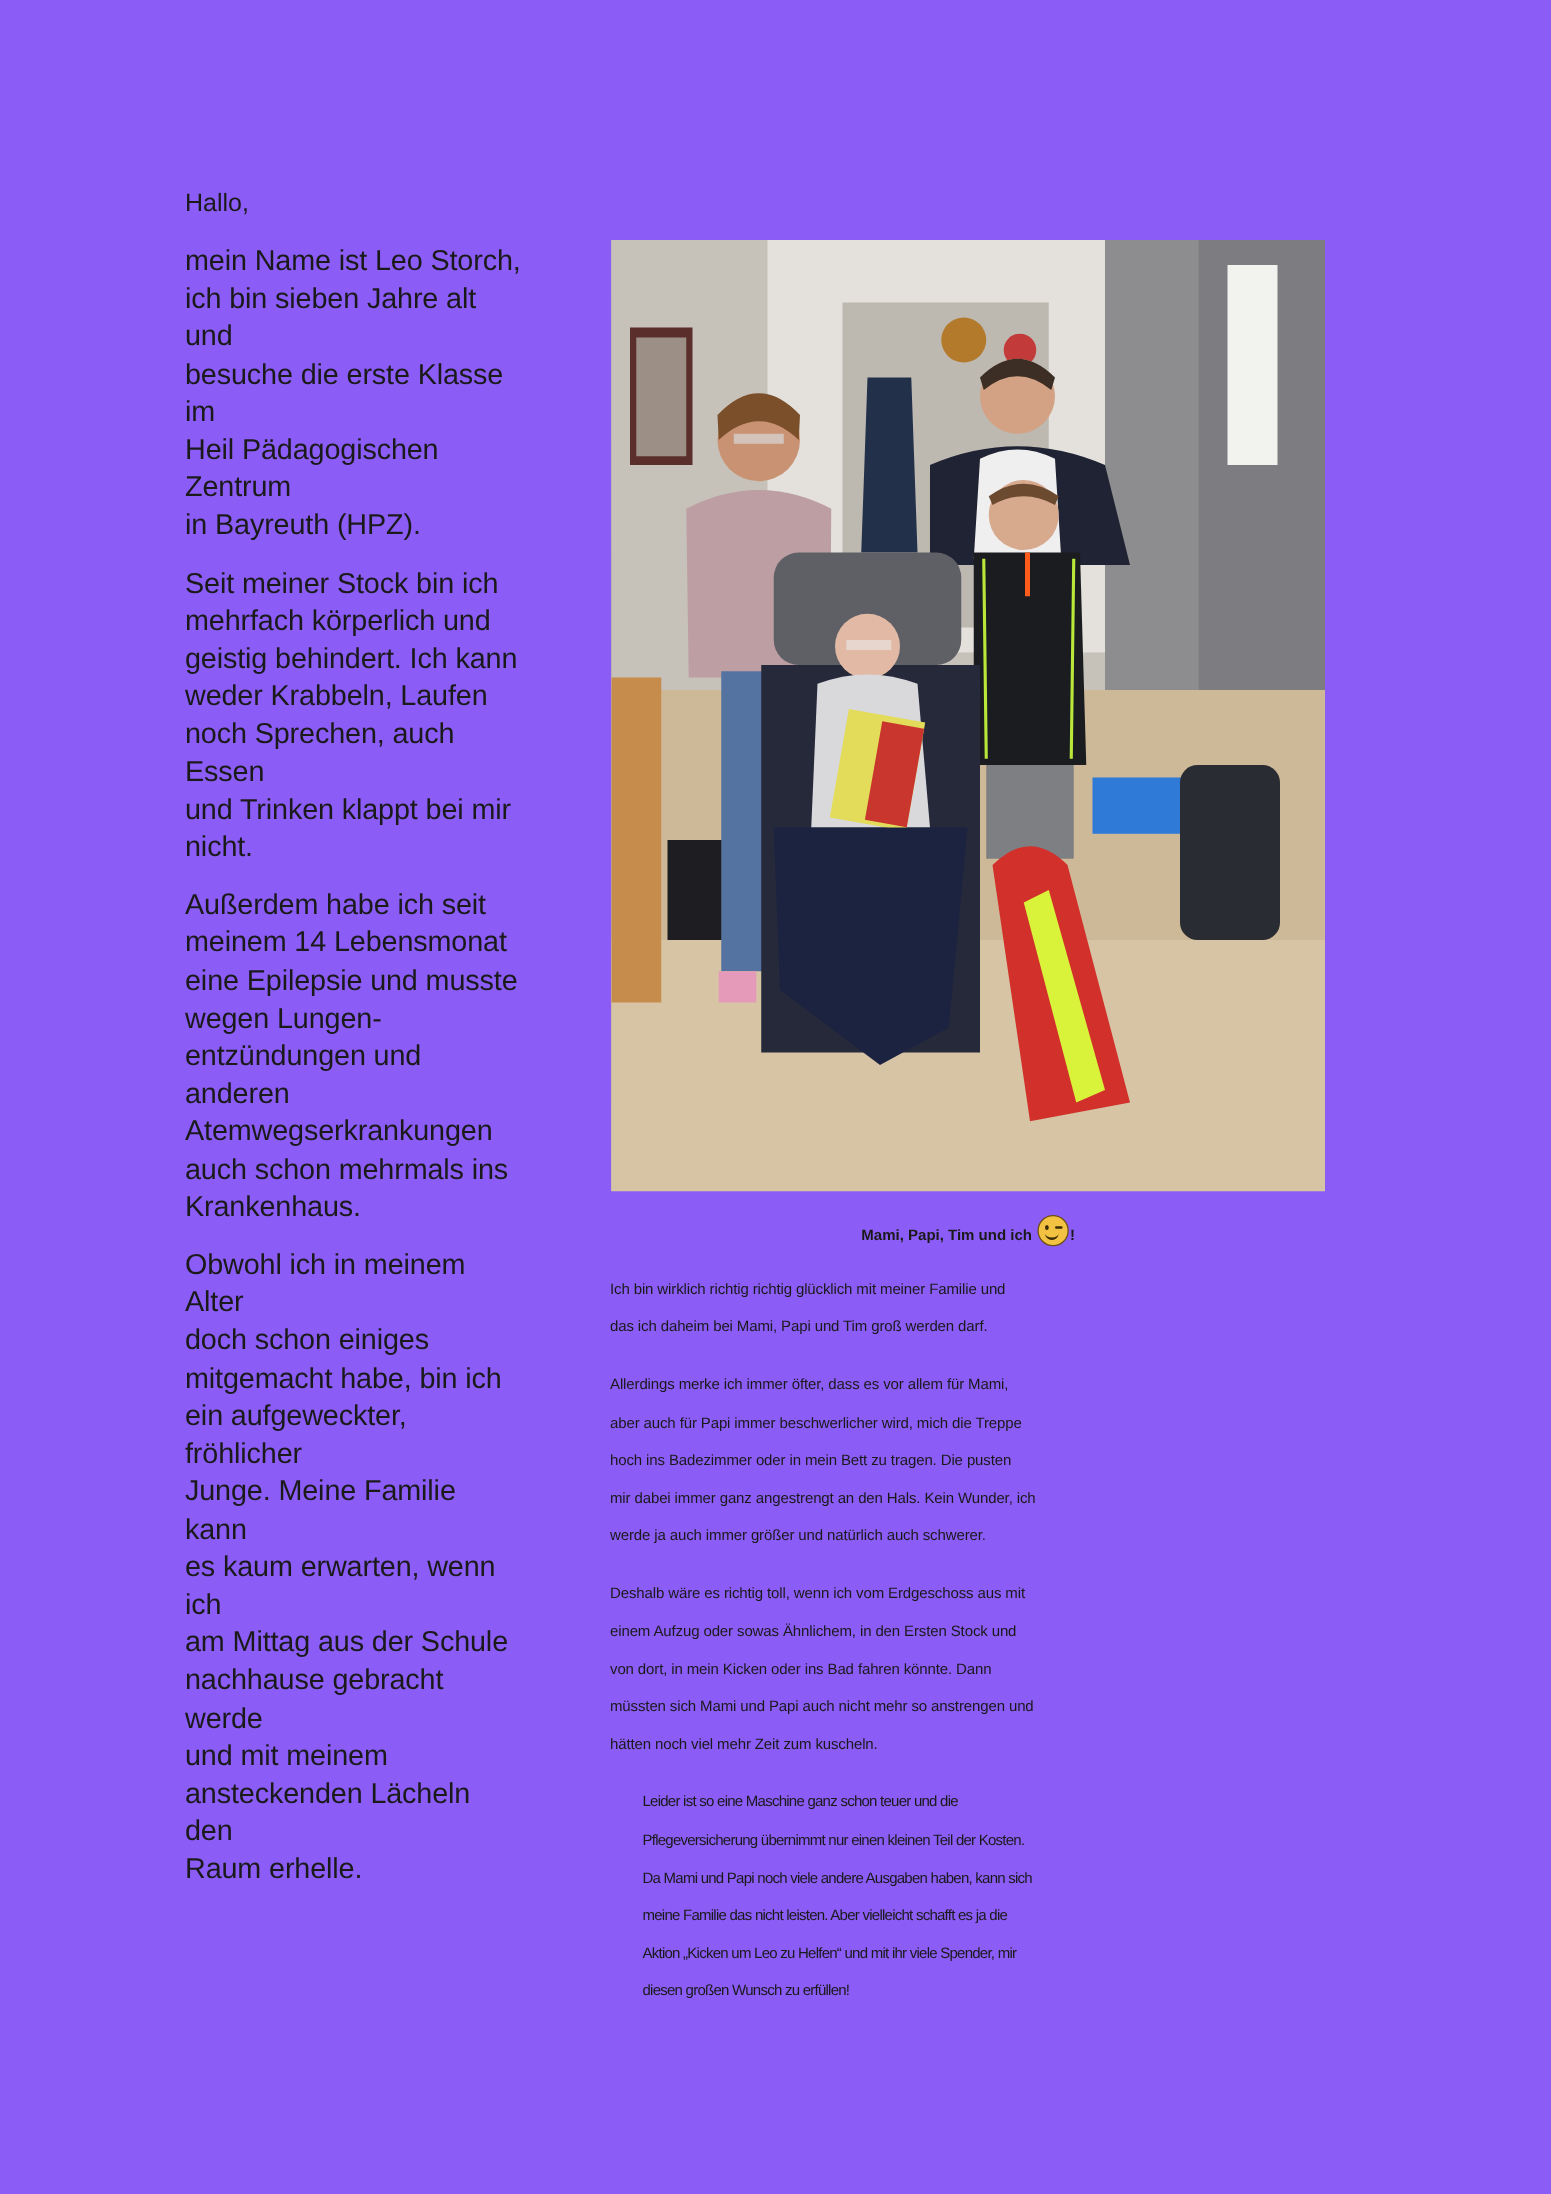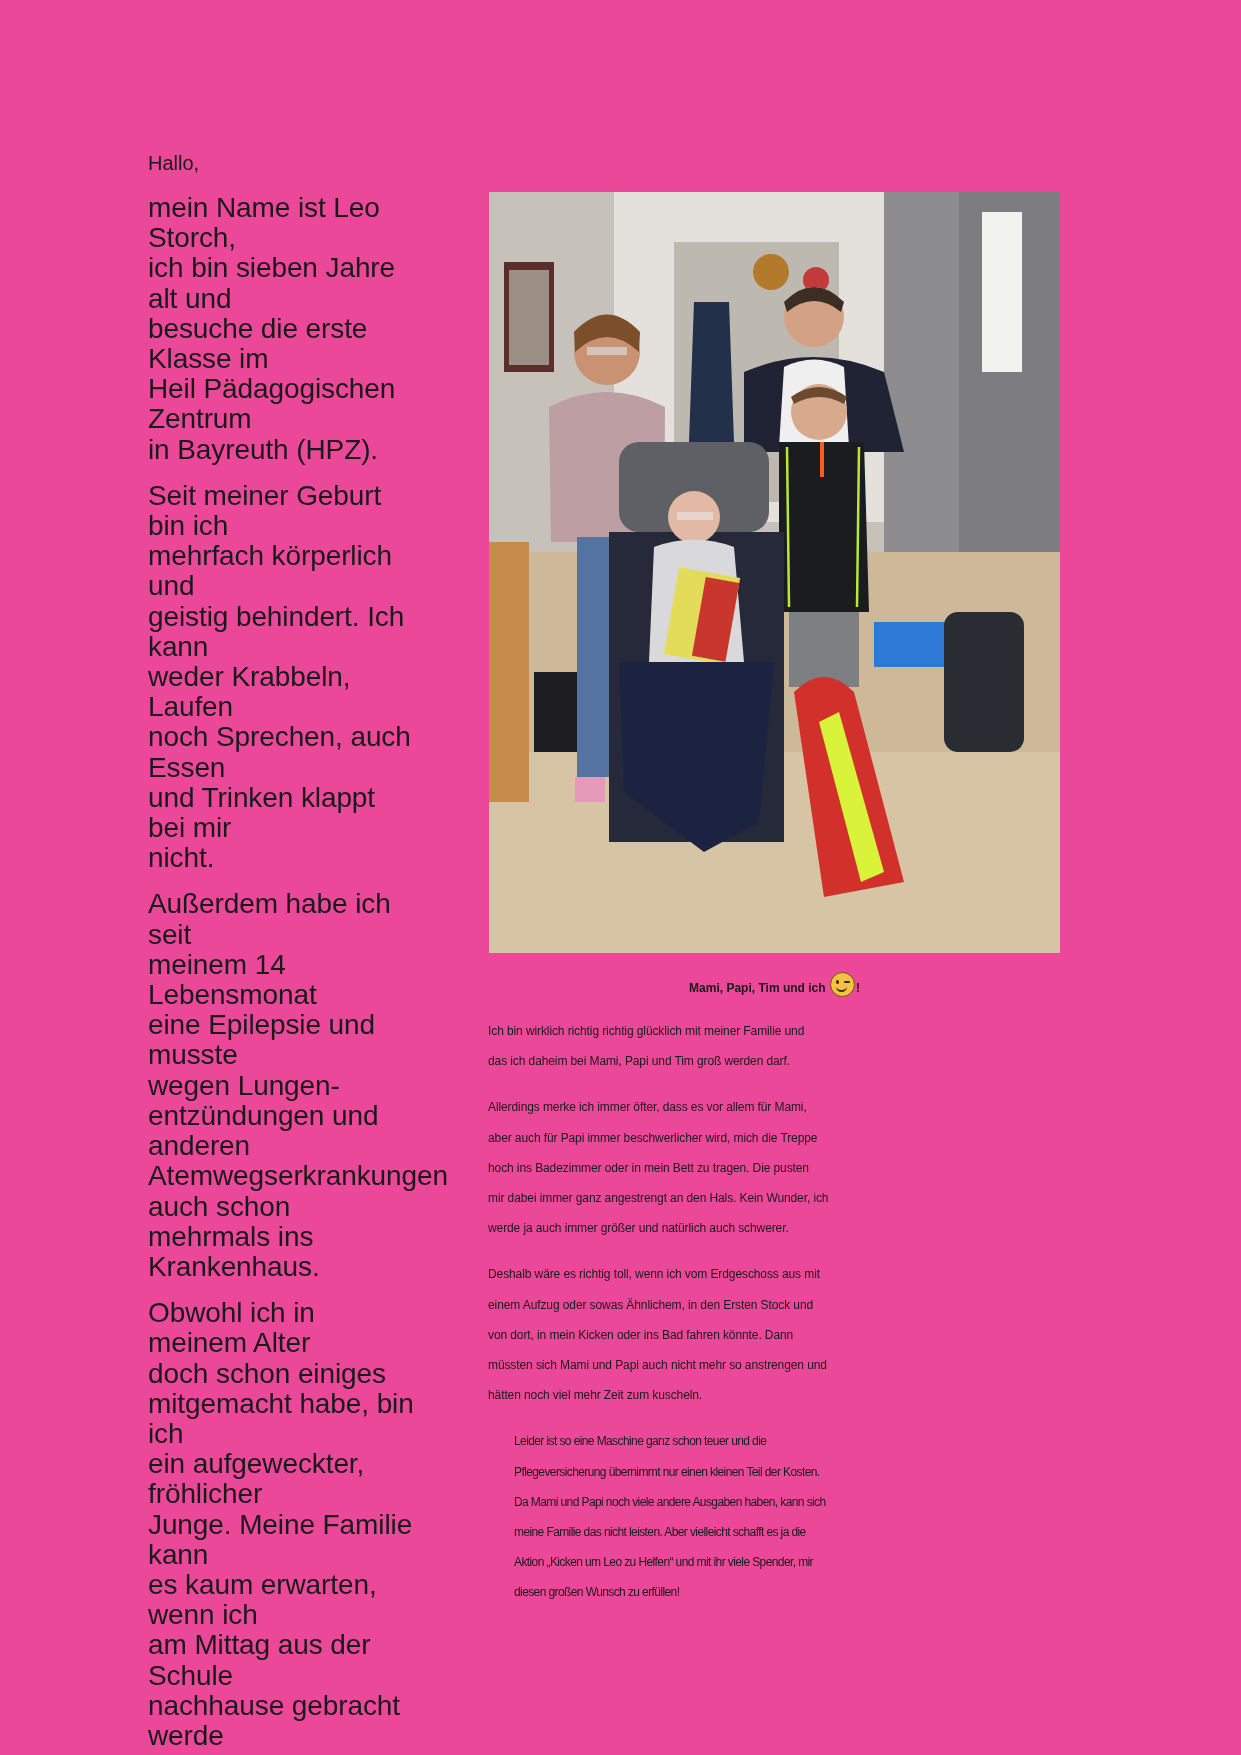--- a/index.html
+++ b/index.html
@@ -1,23 +1,23 @@
 <!DOCTYPE html>
 <html><head>
 <meta charset="utf-8">
 <style>
   html, body { margin: 0; padding: 0; background: #ffffff; }
   body { width: 1241px; height: 1755px; position: relative; overflow: hidden;
          font-family: "Liberation Sans", "DejaVu Sans", sans-serif; color: #1a1a1a; }
-  .page { position: absolute; inset: 0; background: #ec4899; text-decoration: underline; }
+  .page { position: absolute; inset: 0; background: #8b5cf6; text-decoration: underline; }
 
   .greeting { position: absolute; left: 148px; top: 148px; font-size: 20px; line-height: 30px; margin: 0; }
 
   .left-col { position: absolute; left: 148px; top: 193px; width: 270px; }
-  .left-col p { margin: 0 0 16px 0; font-size: 28px; line-height: 30.2px; white-space: pre-line; letter-spacing: -0.1px; }
+  .left-col p { margin: 0 0 16px 0; font-size: 23px; line-height: 30.2px; white-space: pre-line; letter-spacing: -0.1px; }
 
   .photo { position: absolute; left: 489px; top: 192px; width: 571px; height: 761px; overflow: hidden;
            background: linear-gradient(180deg, #c9c2b6 0%, #bdb6a9 45%, #c7b79c 70%, #d8c8ac 100%); }
   .photo svg { width: 100%; height: 100%; display: block; }
 
   .caption { position: absolute; left: 489px; top: 972px; width: 571px; text-align: center;
              font-size: 12px; font-weight: bold; line-height: 28px; }
   .caption .wink { display: inline-block; width: 23px; height: 23px; border-radius: 50%;
                    background: #f4c242; border: 1.5px solid #6b4f10; vertical-align: -5px; position: relative; margin: 0 1px; }
   .wink::before { content: ""; position: absolute; left: 5px; top: 7px; width: 3px; height: 4px; background: #3a2a05; border-radius: 50%; }
@@ -34,21 +34,21 @@
 <div class="page">
 
   <p class="greeting">Hallo,</p>
 
   <div class="left-col">
     <p>mein Name ist Leo Storch,
 ich bin sieben Jahre alt und
 besuche die erste Klasse im
 Heil Pädagogischen Zentrum
 in Bayreuth (HPZ).</p>
-    <p>Seit meiner Geburt bin ich
+    <p>Seit meiner Stock bin ich
 mehrfach körperlich und
 geistig behindert. Ich kann
 weder Krabbeln, Laufen
 noch Sprechen, auch Essen
 und Trinken klappt bei mir
 nicht.</p>
     <p>Außerdem habe ich seit
 meinem 14 Lebensmonat
 eine Epilepsie und musste
 wegen Lungen-

